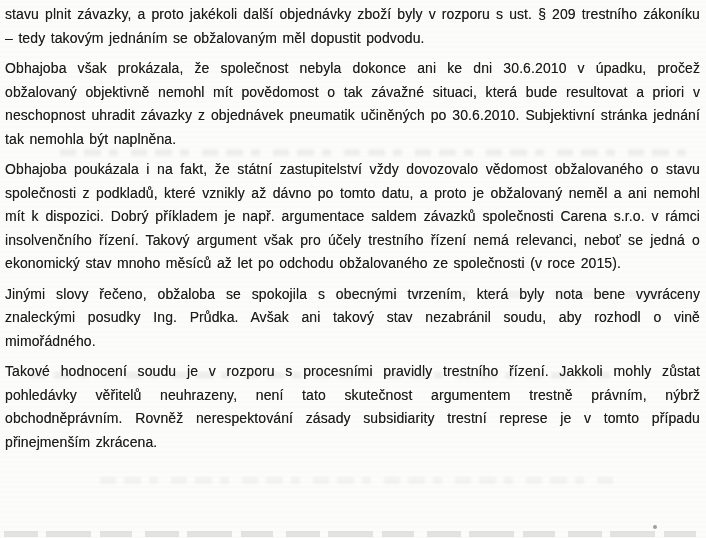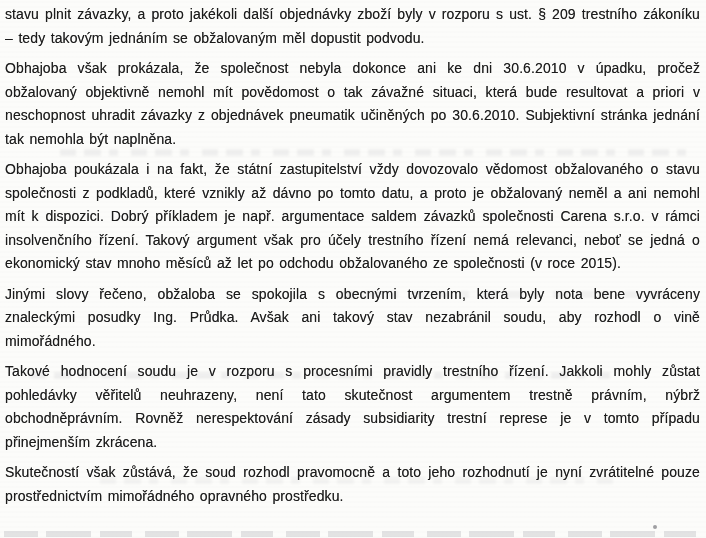--- a/index.html
+++ b/index.html
@@ -74,21 +74,20 @@
 </style>
 </head>
 <body>
 
 <div class="scan-page">
   <p class="para">stavu plnit závazky, a proto jakékoli další objednávky zboží byly v rozporu s ust. § 209 trestního zákoníku – tedy takovým jednáním se obžalovaným měl dopustit podvodu.</p>
   <p class="para">Obhajoba však prokázala, že společnost nebyla dokonce ani ke dni 30.6.2010 v úpadku, pročež obžalovaný objektivně nemohl mít povědomost o tak závažné situaci, která bude resultovat a priori v neschopnost uhradit závazky z objednávek pneumatik učiněných po 30.6.2010. Subjektivní stránka jednání tak nemohla být naplněna.</p>
   <p class="para">Obhajoba poukázala i na fakt, že státní zastupitelství vždy dovozovalo vědomost obžalovaného o stavu společnosti z podkladů, které vznikly až dávno po tomto datu, a proto je obžalovaný neměl a ani nemohl mít k dispozici. Dobrý příkladem je např. argumentace saldem závazků společnosti Carena s.r.o. v rámci insolvenčního řízení. Takový argument však pro účely trestního řízení nemá relevanci, neboť se jedná o ekonomický stav mnoho měsíců až let po odchodu obžalovaného ze společnosti (v roce 2015).</p>
   <p class="para">Jinými slovy řečeno, obžaloba se spokojila s obecnými tvrzením, která byly nota bene vyvráceny znaleckými posudky Ing. Průdka. Avšak ani takový stav nezabránil soudu, aby rozhodl o vině mimořádného.</p>
   <p class="para">Takové hodnocení soudu je v rozporu s procesními pravidly trestního řízení. Jakkoli mohly zůstat pohledávky věřitelů neuhrazeny, není tato skutečnost argumentem trestně právním, nýbrž obchodněprávním. Rovněž nerespektování zásady subsidiarity trestní represe je v tomto případu přinejmenším zkrácena.</p>
-  <p class="para">Skutečností však zůstává, že soud rozhodl pravomocně a toto jeho rozhodnutí je nyní zvrátitelné pouze prostřednictvím mimořádného opravného prostředku.</p>
 </div>
 
 <div class="ghost-line ghost-1"></div>
 <div class="ghost-line ghost-2"></div>
 <div class="ghost-line ghost-3"></div>
 <div class="ghost-line ghost-4"></div>
 <div class="cutoff-line"></div>
 <div class="speck"></div>
 
 </body></html>

